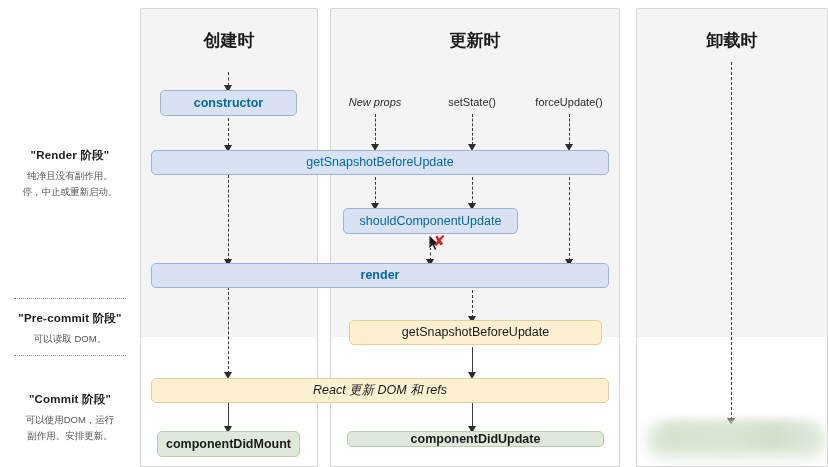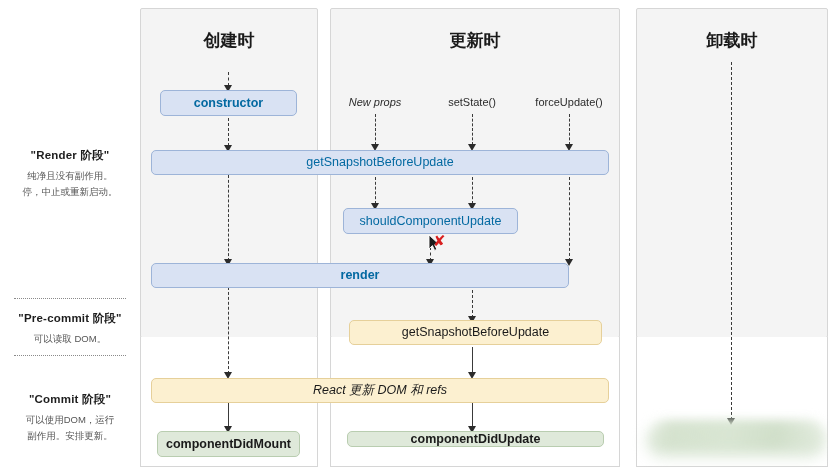--- a/index.html
+++ b/index.html
@@ -278,21 +278,21 @@
   <div class="lc-box blue" style="left:343px; top:208px; width:175px; height:26px;">shouldComponentUpdate</div>
 
   <div class="vline" style="left:430px; top:236px; height:25px;"></div>
   <div class="arrowhead" style="left:426px; top:259px;"></div>
 
   <svg class="cursor-arrow" style="left:427px; top:234px;" width="14" height="18" viewBox="0 0 14 18">
     <path d="M2 1 L2 15 L5.4 11.6 L7.6 16.4 L9.9 15.4 L7.7 10.8 L12.4 10.6 Z" fill="#1b1b1b" stroke="#ffffff" stroke-width="0.9"></path>
   </svg>
   <div class="red-x" style="left:433px; top:234px;">✘</div>
 
-  <div class="lc-box blue bold" style="left:151px; top:263px; width:418px; height:25px;">render</div>
+  <div class="lc-box blue bold" style="left:151px; top:263px; width:458px; height:25px;">render</div>
 
   <div class="vline" style="left:472px; top:290px; height:28px;"></div>
   <div class="arrowhead" style="left:468px; top:316px;"></div>
 
   <div class="lc-box yellow" style="left:349px; top:320px; width:253px; height:25px;">getSnapshotBeforeUpdate</div>
 
   <div class="vline solid" style="left:472px; top:347px; height:27px;"></div>
   <div class="arrowhead" style="left:468px; top:372px;"></div>
 
   <div class="lc-box yellow italic" style="left:151px; top:378px; width:458px; height:25px;">React 更新 DOM 和 refs</div>

